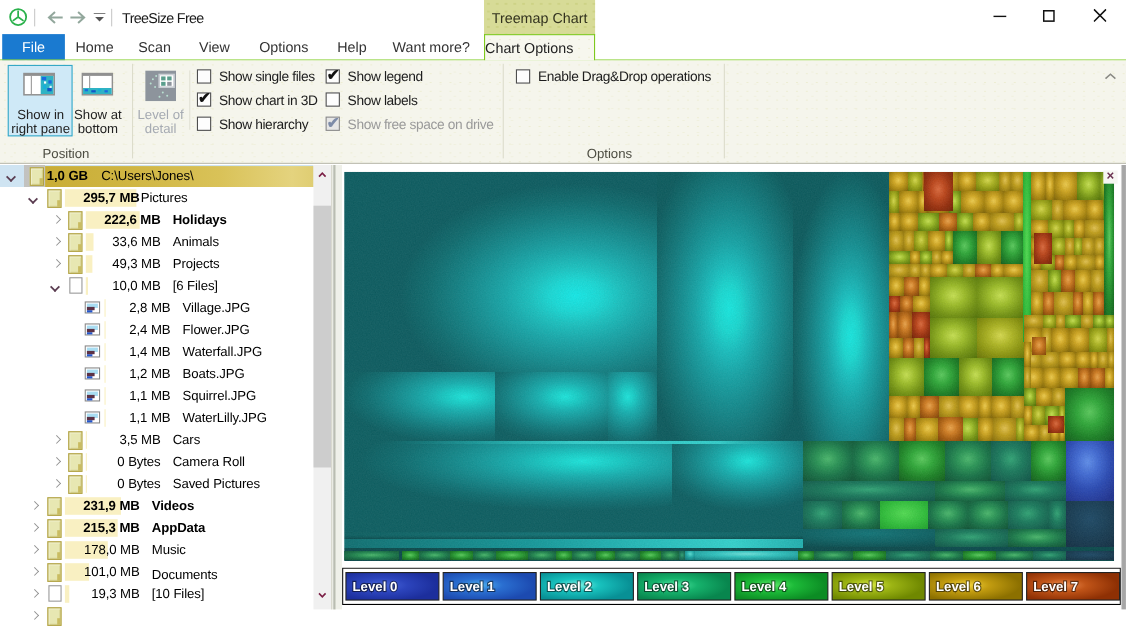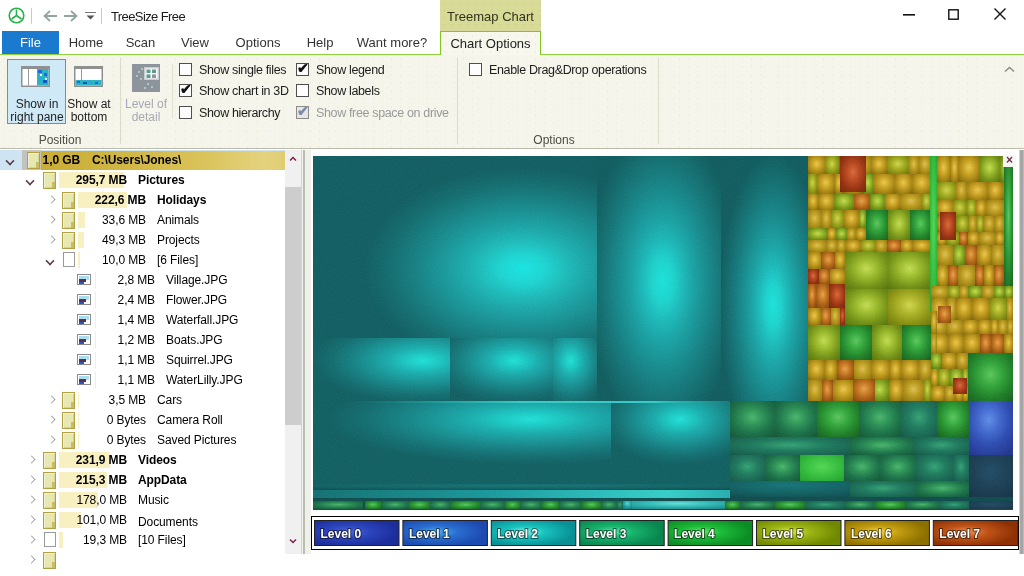--- a/index.html
+++ b/index.html
@@ -17,21 +17,21 @@
 #greenline { position:absolute; left:0; top:54px; width:1024px; height:1px; background:#8ed23c; }
 #filetab { position:absolute; left:2px; top:0; width:57px; height:24px; background:#1a7ad0; color:#fff;
   font-size:13px; text-align:center; line-height:24px; }
 .mtab { position:absolute; top:0; height:24px; font-size:13px; color:#333; line-height:24px; text-align:center; }
 #ctxhdr { position:absolute; left:440px; top:0; width:101px; height:31px; background:#d7db97;
   background-image:radial-gradient(#cdd285 1px, transparent 1.2px); background-size:8px 7px;
   font-size:13px; color:#32321e; text-align:center; line-height:33px; }
 #chopt { position:absolute; left:440px; top:31px; width:101px; height:24px; background:#f7f7ee;
   background-image:radial-gradient(#ededd3 0.9px, transparent 1.1px); background-size:9px 8px;
   border-left:1px solid #7ec81e; border-right:1px solid #7ec81e; border-top:1px solid #7ec81e;
-  font-size:13px; color:#222; text-align:center; line-height:24px; }
+  font-size:13px; color:#222; line-height:24px; }
 
 
 #ribbon { position:absolute; left:0; top:55px; width:1024px; height:94px; background:#f5f5ec;
   border-bottom:1px solid #bcbcae;
   background-image:radial-gradient(#ededd3 0.9px, transparent 1.1px),
                    radial-gradient(#efefdb 0.8px, transparent 1px);
   background-size:9px 8px, 13px 11px; background-position:0 0, 4px 5px; }
 .gsep { position:absolute; top:3px; width:1px; height:86px; background:#dcdccb; }
 .glabel { position:absolute; top:78px; font-size:12px; color:#4d4d42; width:200px; text-align:center; }
 #selbtn { position:absolute; left:7px; top:4px; width:59px; height:65px; background:#cfe9f7; border:1px solid #35a8c6; }
@@ -205,26 +205,26 @@
         <path d="M1 5.5 L5.5 1.5 L10 5.5" stroke="#8a8a84" stroke-width="1.4" fill="none"></path>
       </svg>
 </div>
 
 <div id="content">
   <div class="selrow" style="top:0px"></div>
       <div class="selbar" style="top:1px;left:41px;width:244px"></div>
       <div class="arr arrv" style="left:6px;top:7px"></div>
       <div class="fico" style="left:27px;top:2px"></div>
       <div class="tx trt" style="font-weight:bold;top:3px;left:-10px;width:90px">1,0 GB</div>
-      <div class="tx" style="font-weight:bold;top:3px;left:92px">C:\Users\Jones\</div>
+      <div class="tx" style="font-weight:normal;top:3px;left:92px">C:\Users\Jones\</div>
       <div class="bar" style="top:22px;left:59px;width:65px"></div>
       <div class="arr arrv" style="left:26px;top:27px"></div>
       <div class="fico" style="left:43px;top:22px"></div>
       <div class="tx trt" style="font-weight:bold;top:23px;left:37px;width:90px">295,7 MB</div>
-      <div class="tx" style="font-weight:bold;top:23px;left:138px">Pictures</div>
+      <div class="tx" style="font-weight:normal;top:23px;left:128px">Pictures</div>
       <div class="bar" style="top:42px;left:78px;width:49px"></div>
       <div class="arr arrr" style="left:48px;top:45px"></div>
       <div class="fico" style="left:62px;top:42px"></div>
       <div class="tx trt" style="font-weight:bold;top:43px;left:56px;width:90px">222,6 MB</div>
       <div class="tx" style="font-weight:bold;top:43px;left:157px">Holidays</div>
       <div class="bar" style="top:62px;left:78px;width:7px"></div>
       <div class="arr arrr" style="left:48px;top:65px"></div>
       <div class="fico" style="left:62px;top:62px"></div>
       <div class="tx trt" style="top:63px;left:56px;width:90px">33,6 MB</div>
       <div class="tx" style="top:63px;left:157px">Animals</div>

